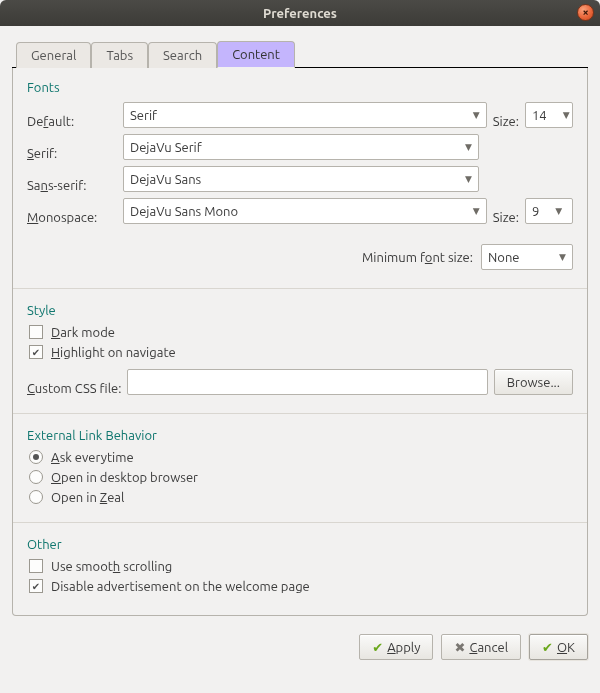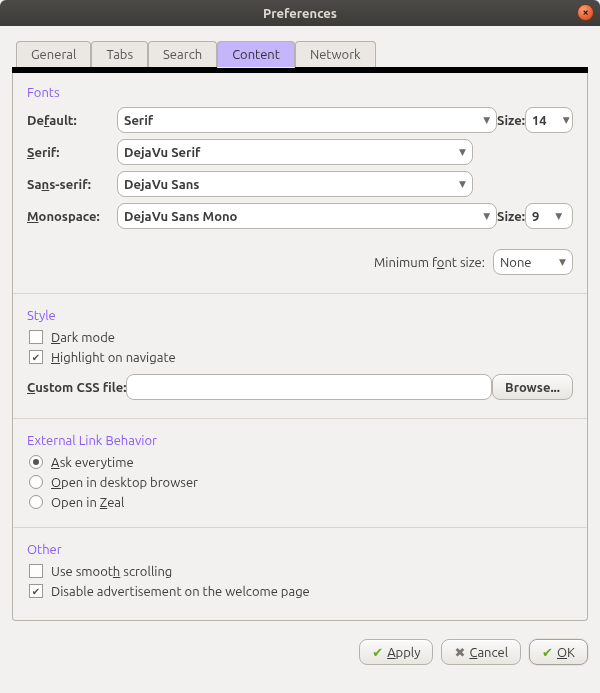--- a/index.html
+++ b/index.html
@@ -37,22 +37,22 @@
     line-height: 14px;
     text-align: center;
     cursor: pointer;
   }
   .window-body {
     padding: 14px 12px 10px 12px;
   }
   
   .tabbar {
     display: flex;
-    align-items: flex-start;
-    border-bottom: 6px solid #000000;
+    align-items: center;
+    border-bottom: 1px solid #000000;
     padding-left: 4px;
   }
   .tab {
     padding: 5px 14px 6px 14px;
     border: 1px solid #b6b3ac;
     border-bottom: none;
     background: #ebe8e4;
     margin-right: 0px;
     border-top-left-radius: 4px;
     border-top-right-radius: 4px;
@@ -69,44 +69,44 @@
   }
   .tab-panel {
     border: 1px solid #b6b3ac;
     border-top: none;
     border-bottom-left-radius: 4px;
     border-bottom-right-radius: 4px;
     padding: 10px 14px 16px 14px;
   }
   .section-label {
     margin: 2px 0 8px 0;
-    color: #8b5cf6;
+    color: #0f766e;
   }
   .section {
     margin-bottom: 18px;
   }
   .hr {
     border: none;
     border-top: 1px solid #d9d6d0;
     margin: 14px -14px;
   }
   .row {
     display: flex;
-    align-items: center;
+    align-items: flex-end;
     margin-bottom: 6px;
-    font-weight: bold;
+    gap: 6px;
   }
   .lbl {
     width: 90px;
     text-align: left;
   }
   .combo, .spin, .txt, .btn {
     border: 1px solid #b6b3ac;
     background: #fff;
-    border-radius: 8px;
+    border-radius: 2px;
     height: 26px;
     padding: 0 6px;
     font-size: 13px;
     display: flex;
     align-items: center;
     color: #3c3c3c;
   }
   .combo { justify-content: space-between; cursor: pointer; }
   .combo .arrow, .spin .arrow {
     font-size: 9px;
@@ -173,21 +173,20 @@
   <div class="close-btn">×</div>
 </div>
 
 <div class="window-body">
 
   <div class="tabbar">
     <div class="tab">General</div>
     <div class="tab">Tabs</div>
     <div class="tab">Search</div>
     <div class="tab active">Content</div>
-    <div class="tab">Network</div>
   </div>
 
   <div class="tab-panel">
 
     <div class="section">
       <div class="section-label">Fonts</div>
 
       <div class="row">
         <div class="lbl">De<u>f</u>ault:</div>
         <div class="combo flex1">
@@ -225,21 +224,21 @@
         </div>
         <div>Size:</div>
         <div class="spin" style="width:48px">
           <span>9</span>
           <span class="arrow">▼</span>
         </div>
       </div>
 
       <div class="right-row">
         <div>Minimum f<u>o</u>nt size:</div>
-        <div class="combo" style="width:80px">
+        <div class="combo" style="width:92px">
           <span>None</span>
           <span class="arrow">▼</span>
         </div>
       </div>
     </div>
 
     <hr class="hr">
 
     <div class="section">
       <div class="section-label">Style</div>

